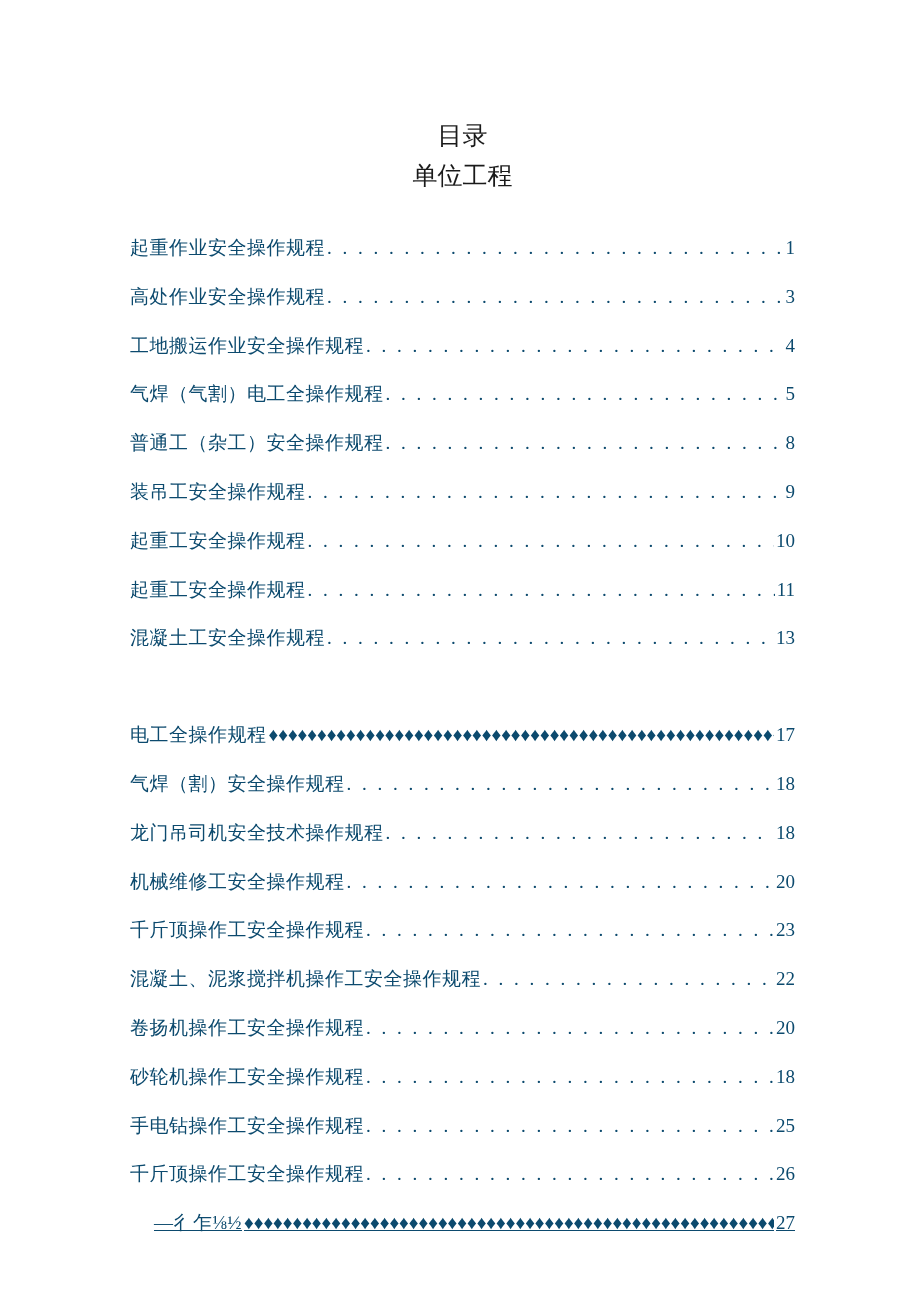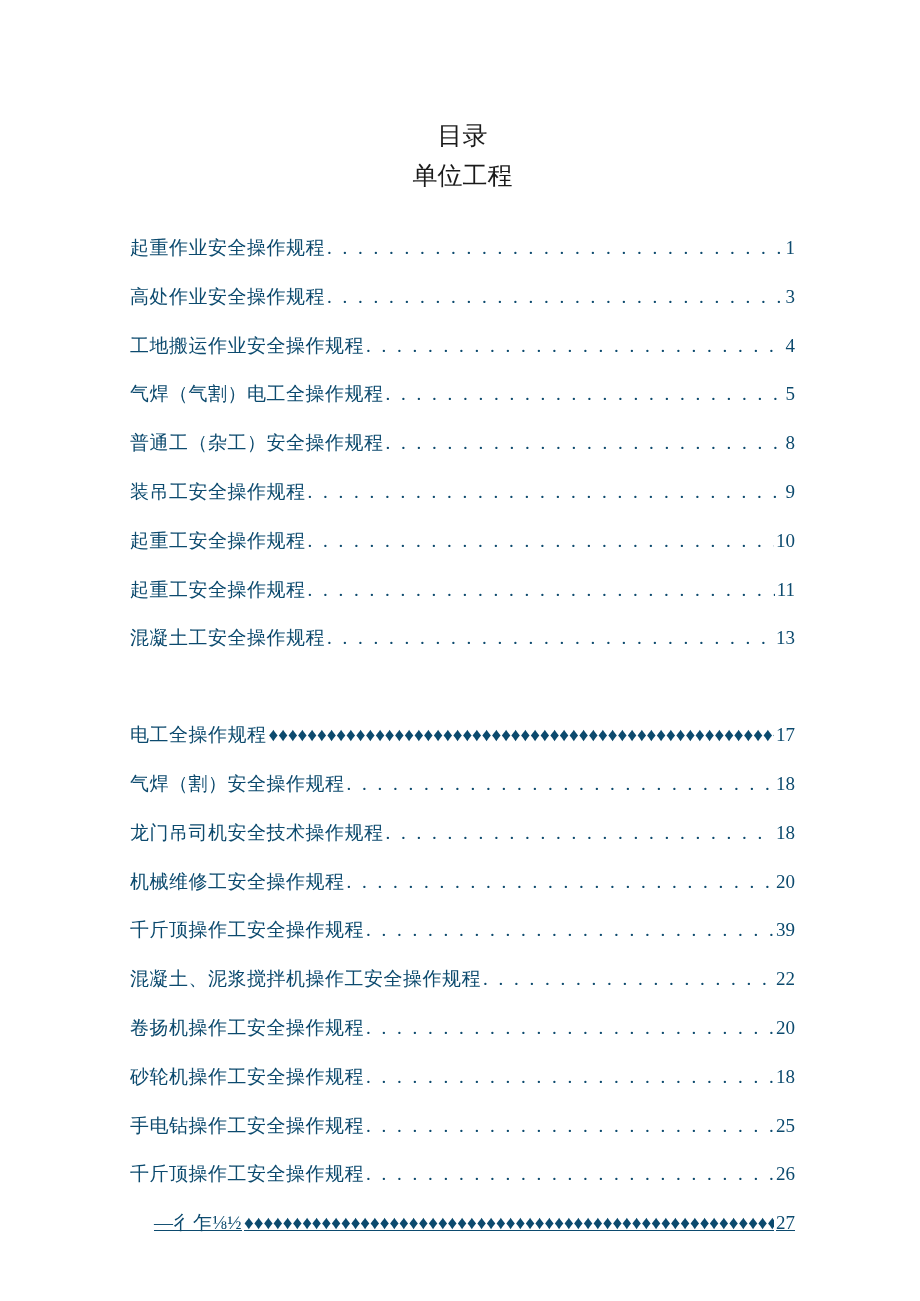--- a/index.html
+++ b/index.html
@@ -136,21 +136,21 @@
         <span class="toc-page">18</span>
       </div>
       <div class="toc-line dot-line">
         <span class="toc-title">机械维修工安全操作规程</span>
         <span class="toc-dots">. . . . . . . . . . . . . . . . . . . . . . . . . . . . . . . . . . . . . . . . . . . . . . . . . . . . . . . . . . . . . . . . . . . . . . . . . . . . . . . . . . . . . . . . . . . . . . . . . . . . . . . . . . . . . . . . . . . . . . . . . . . . . . . .</span>
         <span class="toc-page">20</span>
       </div>
       <div class="toc-line dot-line">
         <span class="toc-title">千斤顶操作工安全操作规程</span>
         <span class="toc-dots">. . . . . . . . . . . . . . . . . . . . . . . . . . . . . . . . . . . . . . . . . . . . . . . . . . . . . . . . . . . . . . . . . . . . . . . . . . . . . . . . . . . . . . . . . . . . . . . . . . . . . . . . . . . . . . . . . . . . . . . . . . . . . . . .</span>
-        <span class="toc-page">39</span>
+        <span class="toc-page">23</span>
       </div>
       <div class="toc-line dot-line">
         <span class="toc-title">混凝土、泥浆搅拌机操作工安全操作规程</span>
         <span class="toc-dots">. . . . . . . . . . . . . . . . . . . . . . . . . . . . . . . . . . . . . . . . . . . . . . . . . . . . . . . . . . . . . . . . . . . . . . . . . . . . . . . . . . . . . . . . . . . . . . . . . . . . . . . . . . . . . . . . . . . . . . . . . . . . . . . .</span>
         <span class="toc-page">22</span>
       </div>
       <div class="toc-line dot-line">
         <span class="toc-title">卷扬机操作工安全操作规程</span>
         <span class="toc-dots">. . . . . . . . . . . . . . . . . . . . . . . . . . . . . . . . . . . . . . . . . . . . . . . . . . . . . . . . . . . . . . . . . . . . . . . . . . . . . . . . . . . . . . . . . . . . . . . . . . . . . . . . . . . . . . . . . . . . . . . . . . . . . . . .</span>
         <span class="toc-page">20</span>

